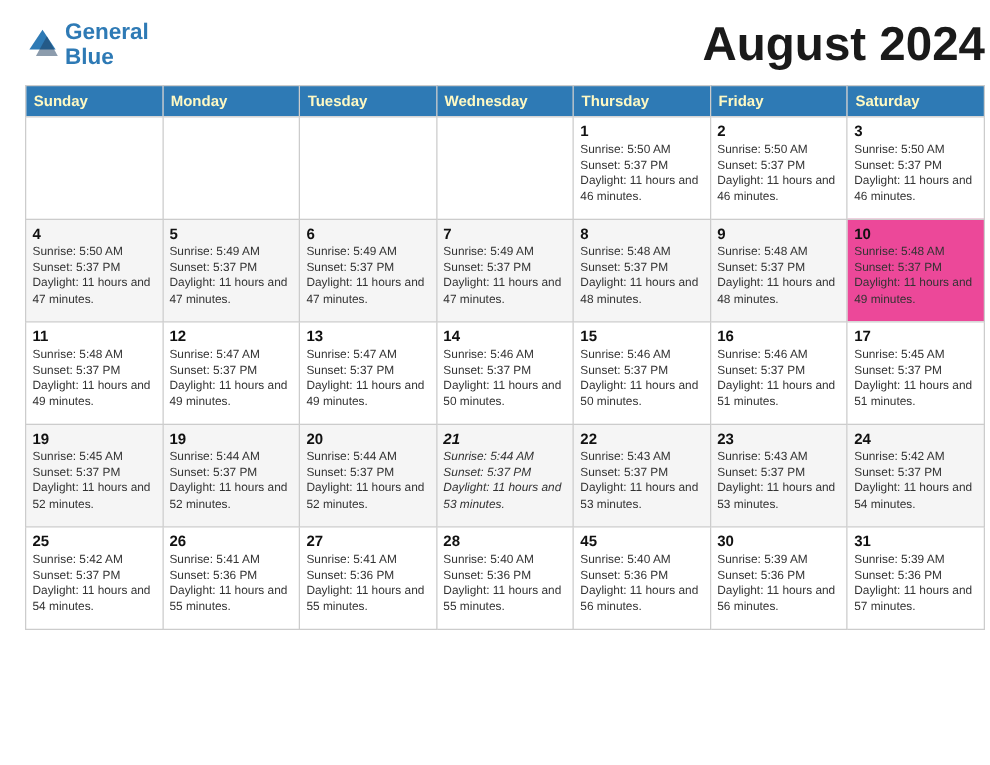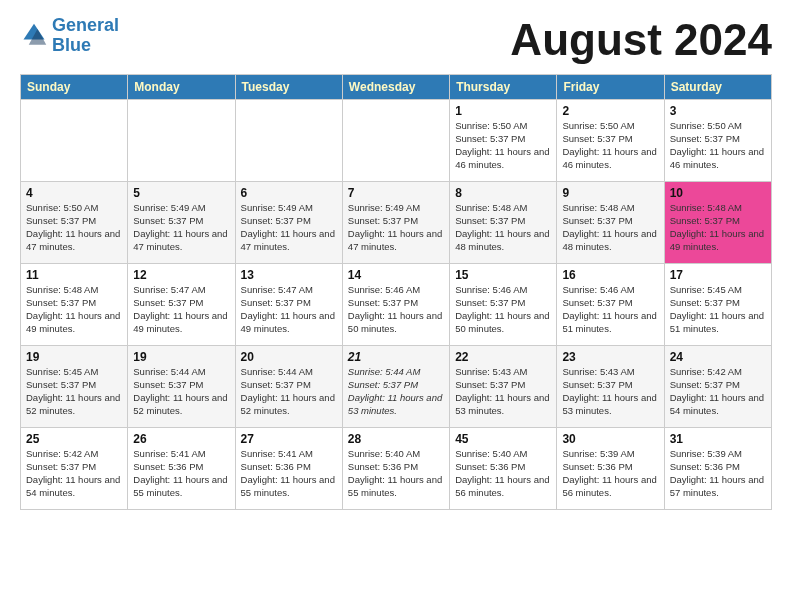--- a/index.html
+++ b/index.html
@@ -5,21 +5,21 @@
     * { margin: 0; padding: 0; box-sizing: border-box; }
     body {
       font-family: Arial, sans-serif;
       background: #fff;
       width: 792px;
       height: 612px;
       overflow: hidden;
     }
     .page {
       width: 792px;
-      padding: 16px 20px 10px 20px;
+      padding: 16px 4px 10px 20px;
     }
     .header {
       display: flex;
       align-items: flex-start;
       justify-content: space-between;
       margin-bottom: 10px;
     }
     .logo {
       display: flex;
       align-items: center;
@@ -35,21 +35,21 @@
       color: #2e7ab5;
     }
     .logo-icon {
       width: 28px;
       height: 28px;
     }
     .title-block {
       text-align: right;
     }
     .month-title {
-      font-size: 44px;
+      font-size: 38px;
       font-weight: bold;
       color: #1a1a1a;
       line-height: 1.1;
     }
     .location {
       font-size: 16px;
       color: #333;
     }
     .calendar {
       width: 100%;

